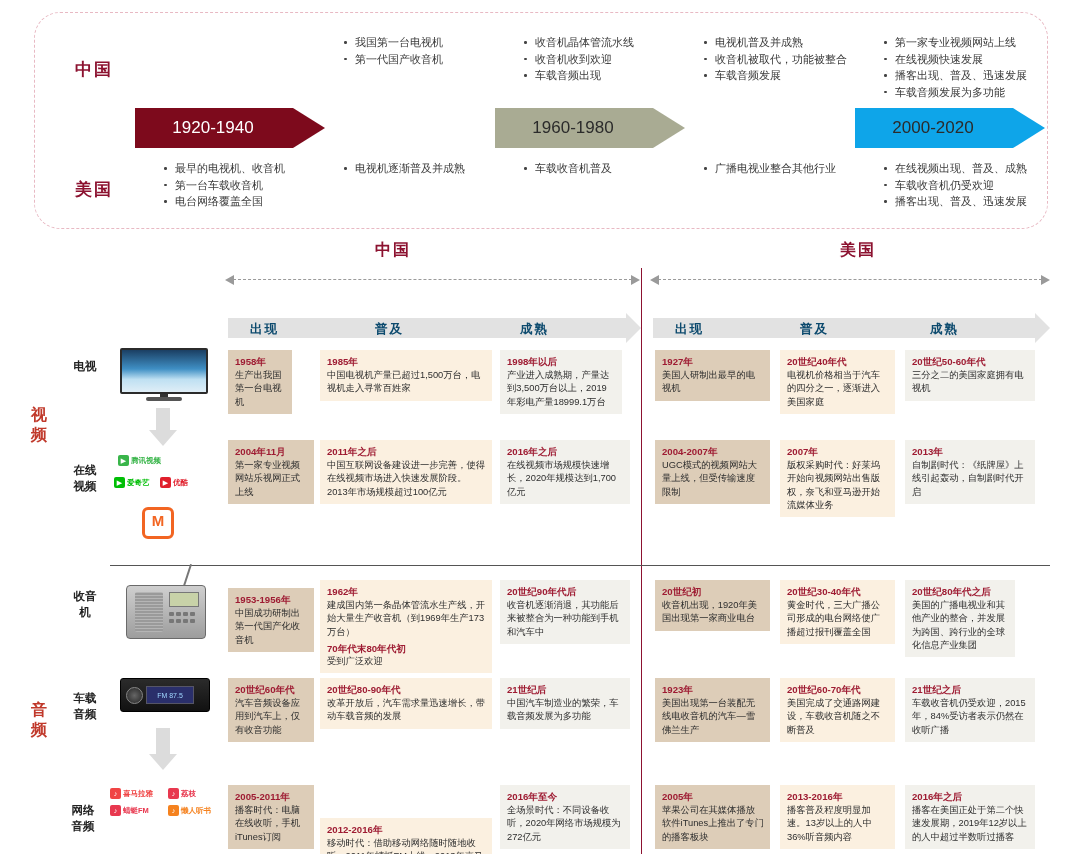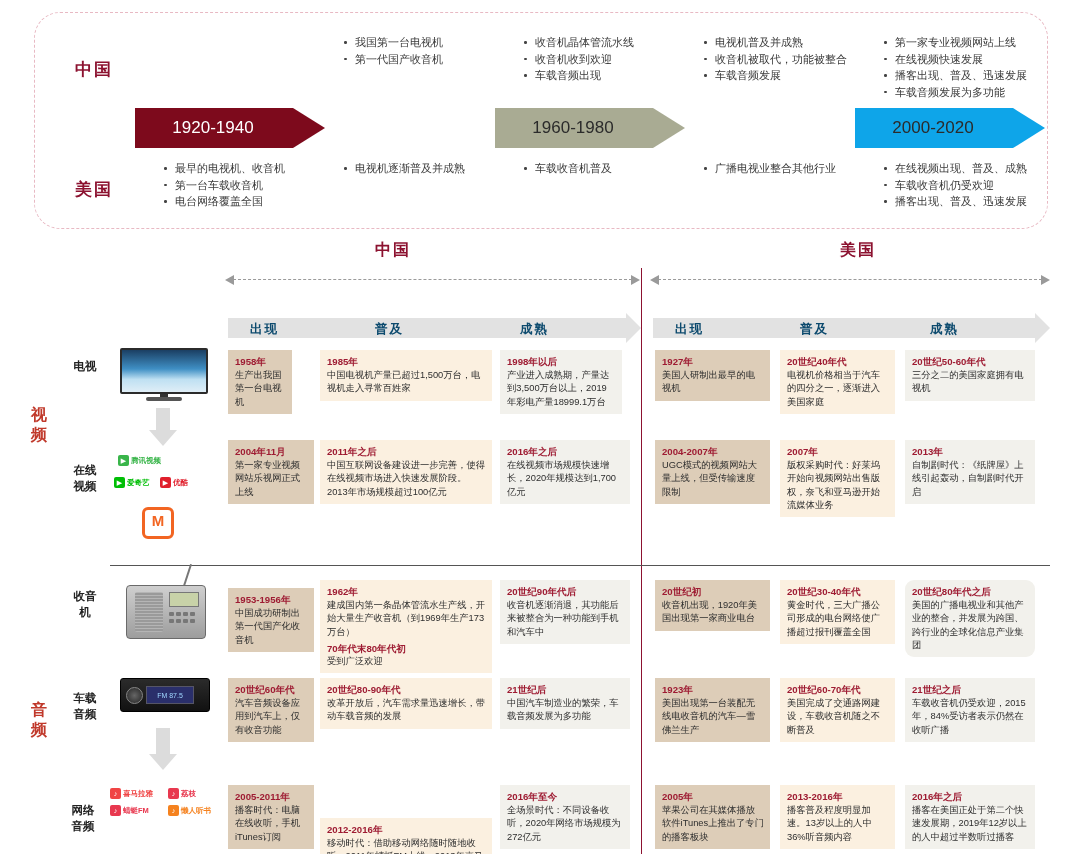--- a/index.html
+++ b/index.html
@@ -320,21 +320,21 @@
       <div class="cell tone-b" style="left: 320px; top: 200px; width: 172px;"><span class="hd">2011年之后</span>中国互联网设备建设进一步完善，使得在线视频市场进入快速发展阶段。2013年市场规模超过100亿元</div>
       <div class="cell tone-c" style="left: 500px; top: 200px; width: 130px;"><span class="hd">2016年之后</span>在线视频市场规模快速增长，2020年规模达到1,700亿元</div>
       <div class="cell tone-a" style="left: 655px; top: 200px; width: 115px;"><span class="hd">2004-2007年</span>UGC模式的视频网站大量上线，但受传输速度限制</div>
       <div class="cell tone-b" style="left: 780px; top: 200px; width: 115px;"><span class="hd">2007年</span>版权采购时代：好莱坞开始向视频网站出售版权，奈飞和亚马逊开始流媒体业务</div>
       <div class="cell tone-c" style="left: 905px; top: 200px; width: 130px;"><span class="hd">2013年</span>自制剧时代：《纸牌屋》上线引起轰动，自制剧时代开启</div>
       <div class="cell tone-a" style="left: 228px; top: 340px; width: 86px; margin-top: 8px;"><span class="hd">1953-1956年</span>中国成功研制出第一代国产化收音机</div>
       <div class="cell tone-b" style="left: 320px; top: 340px; width: 172px;"><span class="hd">1962年</span>建成国内第一条晶体管流水生产线，开始大量生产收音机（到1969年生产173万台）<span class="hd2">70年代末80年代初</span>受到广泛欢迎</div>
       <div class="cell tone-c" style="left: 500px; top: 340px; width: 130px;"><span class="hd">20世纪90年代后</span>收音机逐渐消退，其功能后来被整合为一种功能到手机和汽车中</div>
       <div class="cell tone-a" style="left: 655px; top: 340px; width: 115px;"><span class="hd">20世纪初</span>收音机出现，1920年美国出现第一家商业电台</div>
       <div class="cell tone-b" style="left: 780px; top: 340px; width: 115px;"><span class="hd">20世纪30-40年代</span>黄金时代，三大广播公司形成的电台网络使广播超过报刊覆盖全国</div>
-      <div class="cell tone-c" style="left: 905px; top: 340px; width: 130px; border-radius: 9px;"><span class="hd">20世纪80年代之后</span>美国的广播电视业和其他产业的整合，并发展为跨国、跨行业的全球化信息产业集团</div>
+      <div class="cell tone-c" style="left: 905px; top: 340px; width: 110px;"><span class="hd">20世纪80年代之后</span>美国的广播电视业和其他产业的整合，并发展为跨国、跨行业的全球化信息产业集团</div>
       <div class="cell tone-a" style="left: 228px; top: 438px; width: 86px;"><span class="hd">20世纪60年代</span>汽车音频设备应用到汽车上，仅有收音功能</div>
       <div class="cell tone-b" style="left: 320px; top: 438px; width: 172px;"><span class="hd">20世纪80-90年代</span>改革开放后，汽车需求量迅速增长，带动车载音频的发展</div>
       <div class="cell tone-c" style="left: 500px; top: 438px; width: 130px;"><span class="hd">21世纪后</span>中国汽车制造业的繁荣，车载音频发展为多功能</div>
       <div class="cell tone-a" style="left: 655px; top: 438px; width: 115px;"><span class="hd">1923年</span>美国出现第一台装配无线电收音机的汽车—雪佛兰生产</div>
       <div class="cell tone-b" style="left: 780px; top: 438px; width: 115px;"><span class="hd">20世纪60-70年代</span>美国完成了交通路网建设，车载收音机随之不断普及</div>
       <div class="cell tone-c" style="left: 905px; top: 438px; width: 130px;"><span class="hd">21世纪之后</span>车载收音机仍受欢迎，2015年，84%受访者表示仍然在收听广播</div>
       <div class="cell tone-a" style="left: 228px; top: 545px; width: 86px;"><span class="hd">2005-2011年</span>播客时代：电脑在线收听，手机iTunes订阅</div>
       <div class="cell tone-b" style="left: 320px; top: 545px; width: 172px; margin-top: 33px;"><span class="hd">2012-2016年</span>移动时代：借助移动网络随时随地收听。2011年蜻蜓FM上线，2013年喜马拉雅上线。</div>
       <div class="cell tone-c" style="left: 500px; top: 545px; width: 130px;"><span class="hd">2016年至今</span>全场景时代：不同设备收听，2020年网络市场规模为272亿元</div>
       <div class="cell tone-a" style="left: 655px; top: 545px; width: 115px;"><span class="hd">2005年</span>苹果公司在其媒体播放软件iTunes上推出了专门的播客板块</div>

